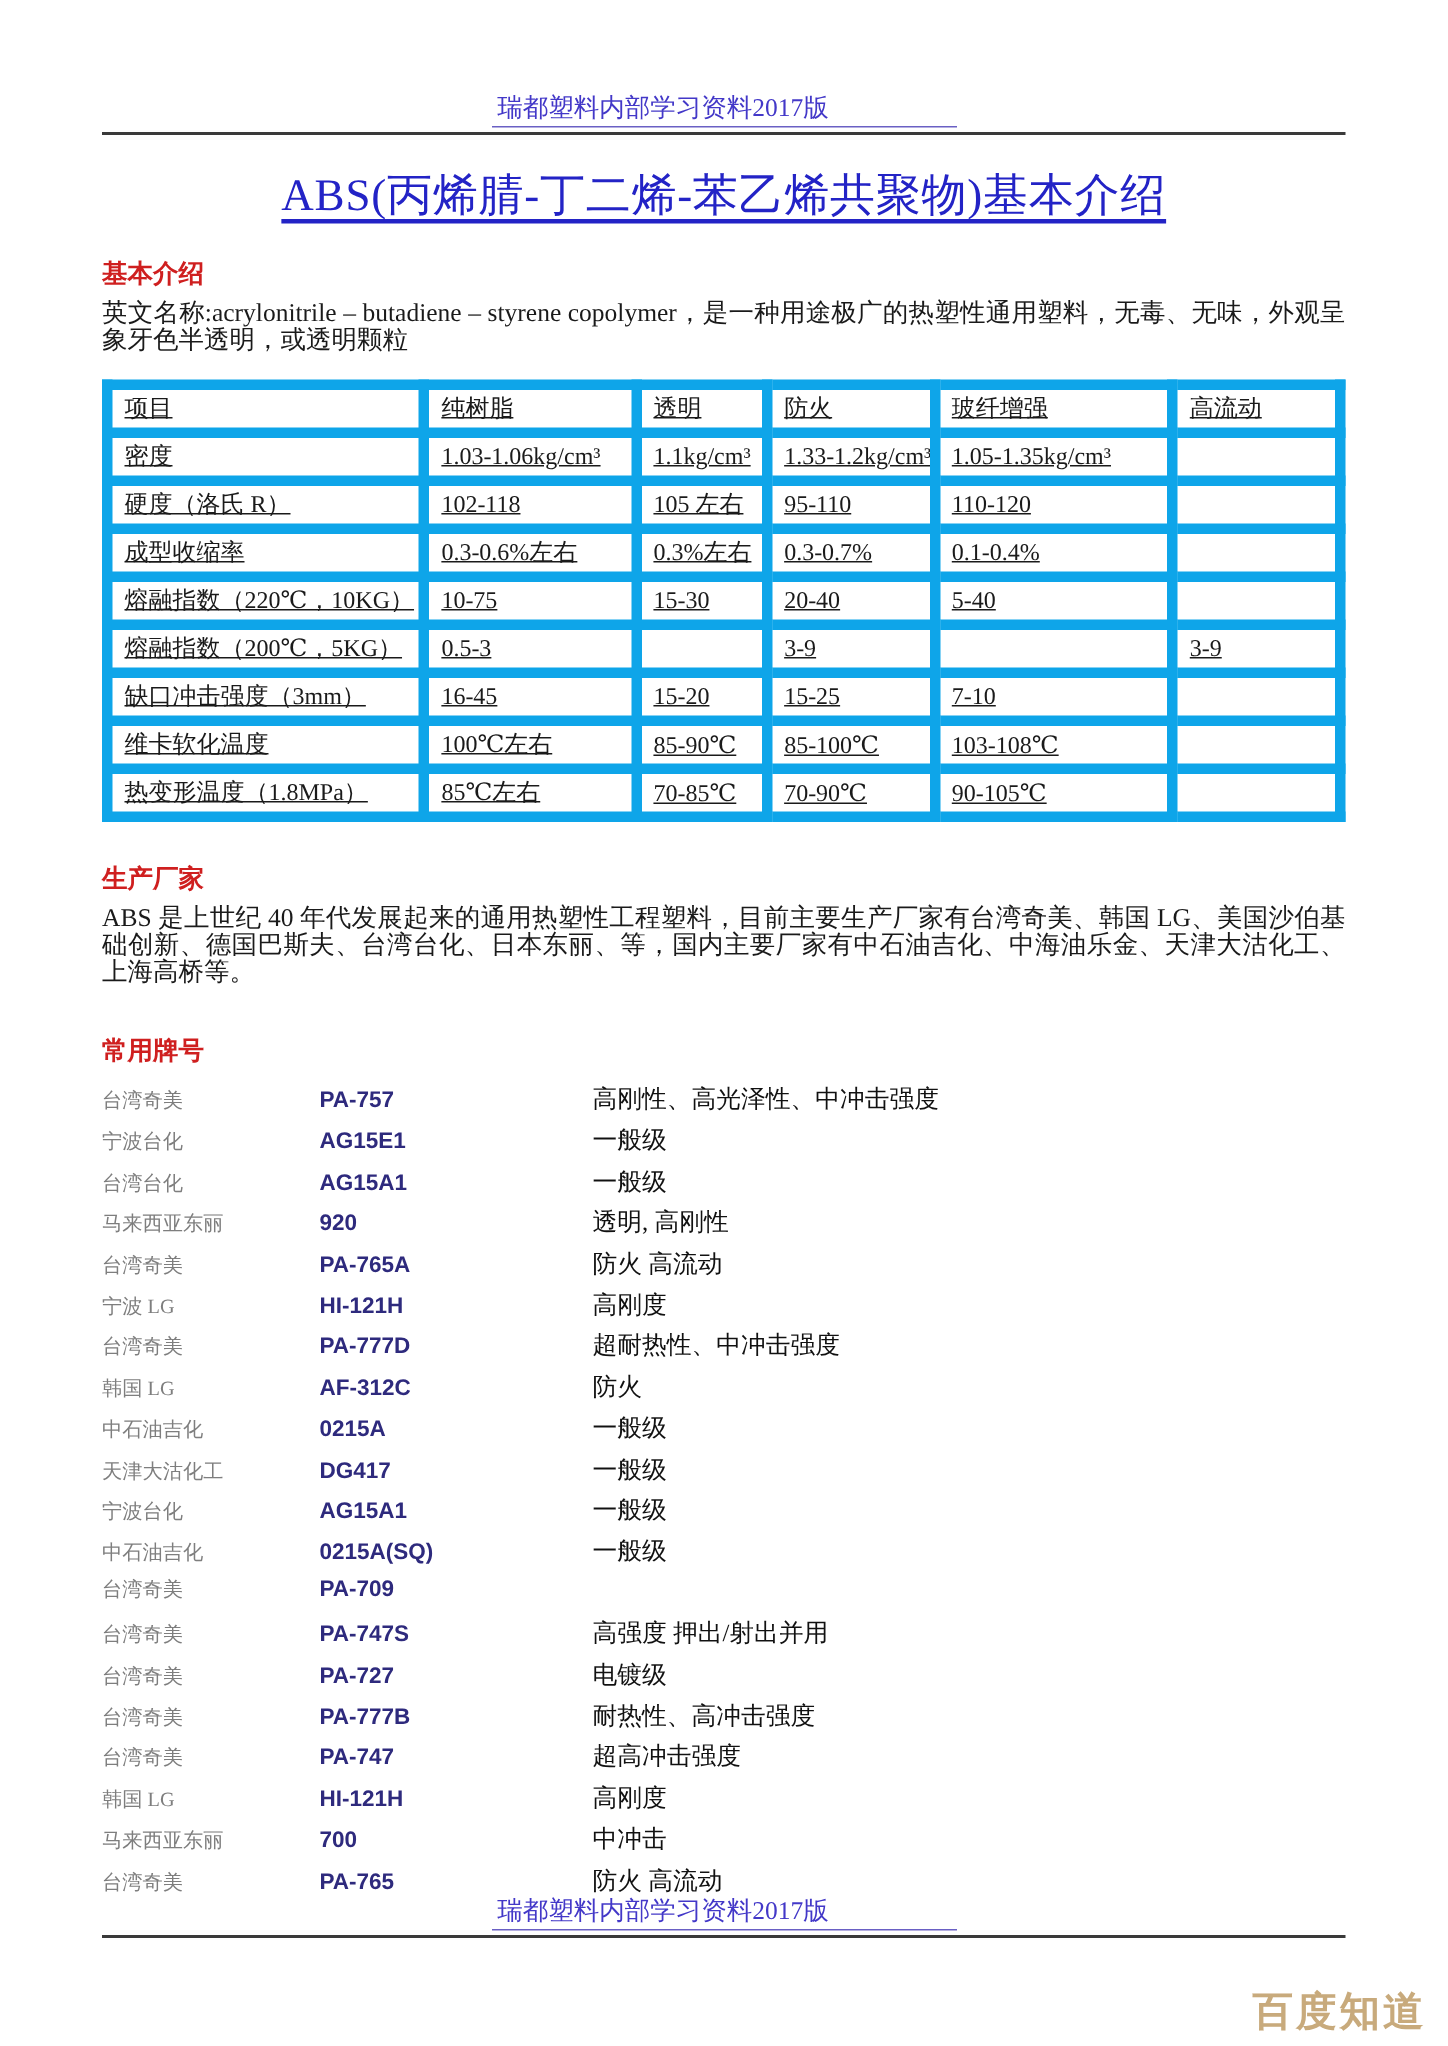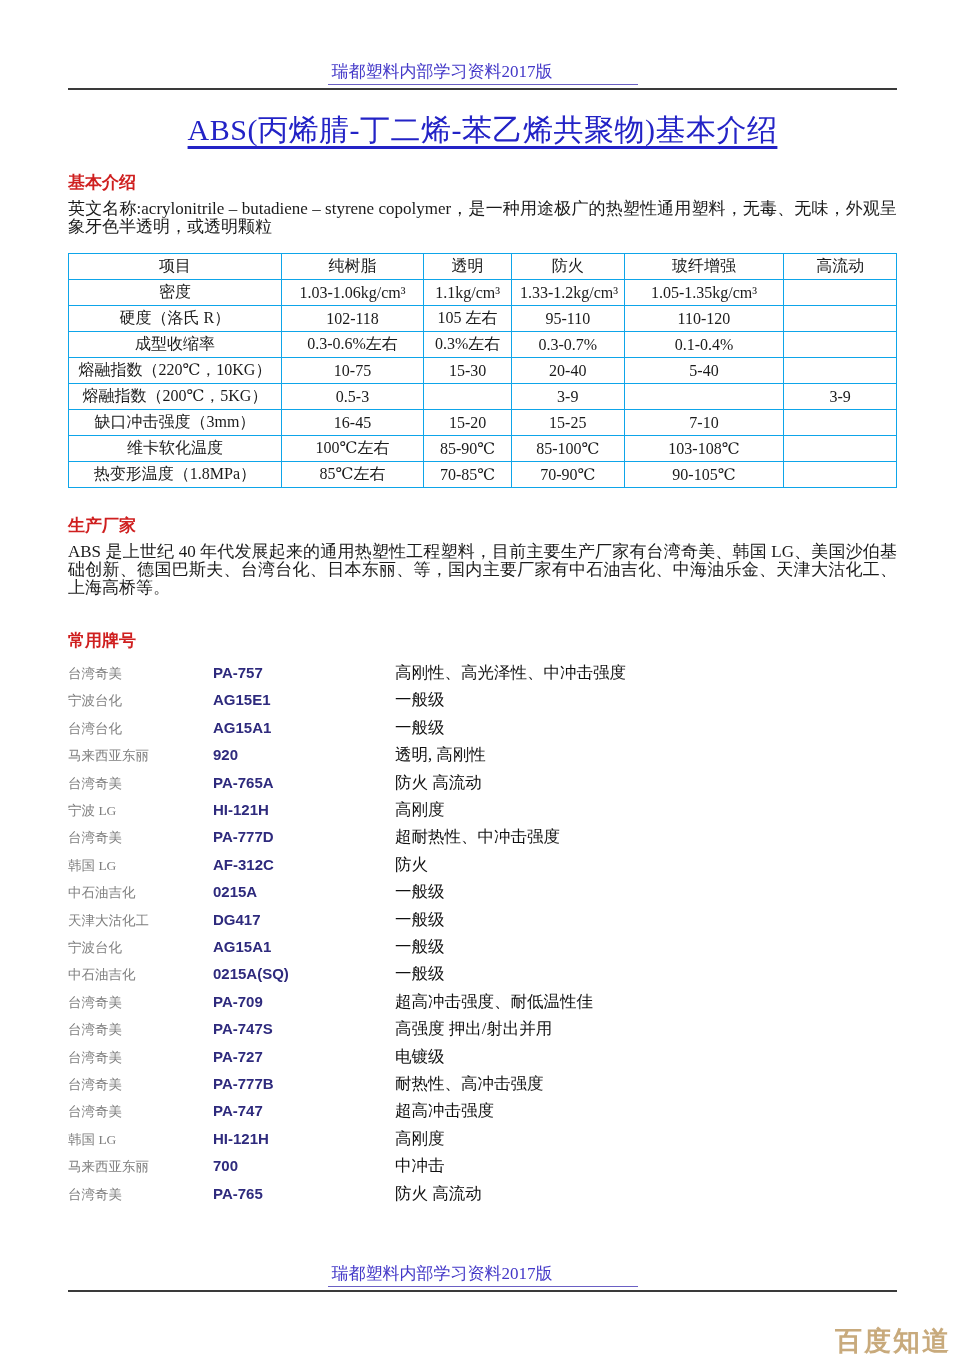--- a/index.html
+++ b/index.html
@@ -56,28 +56,29 @@
   }
 
   table.props {
     width: 100%;
     border-collapse: collapse;
     margin-top: 10px;
     font-size: 16px;
     table-layout: fixed;
   }
   table.props th, table.props td {
-    border: 1px solid #0ea5e9;
+    border: 7px solid #0ea5e9;
     padding: 2px 8px;
     height: 25px;
-    text-align: center;
+    text-align: left;
     vertical-align: middle;
     font-weight: normal;
     overflow: hidden;
     white-space: nowrap;
+    text-decoration: underline;
   }
   col.c0 { width: 25.7%; } col.c1 { width: 17.2%; } col.c2 { width: 10.6%; }
   col.c3 { width: 13.6%; } col.c4 { width: 19.3%; } col.c5 { width: 13.6%; }
 
   .mfr-heading { margin-top: 26px; }
   .grades-heading { margin-top: 32px; }
 
   .grades-list { margin-top: 10px; }
   .grade-row {
     display: grid;
@@ -283,21 +284,20 @@
       <span class="grade-desc">一般级</span>
     </div>
       <div class="grade-row">
       <span class="grade-vendor">中石油吉化</span>
       <span class="grade-code">0215A(SQ)</span>
       <span class="grade-desc">一般级</span>
     </div>
       <div class="grade-row">
       <span class="grade-vendor">台湾奇美</span>
       <span class="grade-code">PA-709</span>
-      <span class="grade-desc">超高冲击强度、耐低温性佳</span>
     </div>
       <div class="grade-row">
       <span class="grade-vendor">台湾奇美</span>
       <span class="grade-code">PA-747S</span>
       <span class="grade-desc">高强度 押出/射出并用</span>
     </div>
       <div class="grade-row">
       <span class="grade-vendor">台湾奇美</span>
       <span class="grade-code">PA-727</span>
       <span class="grade-desc">电镀级</span>

